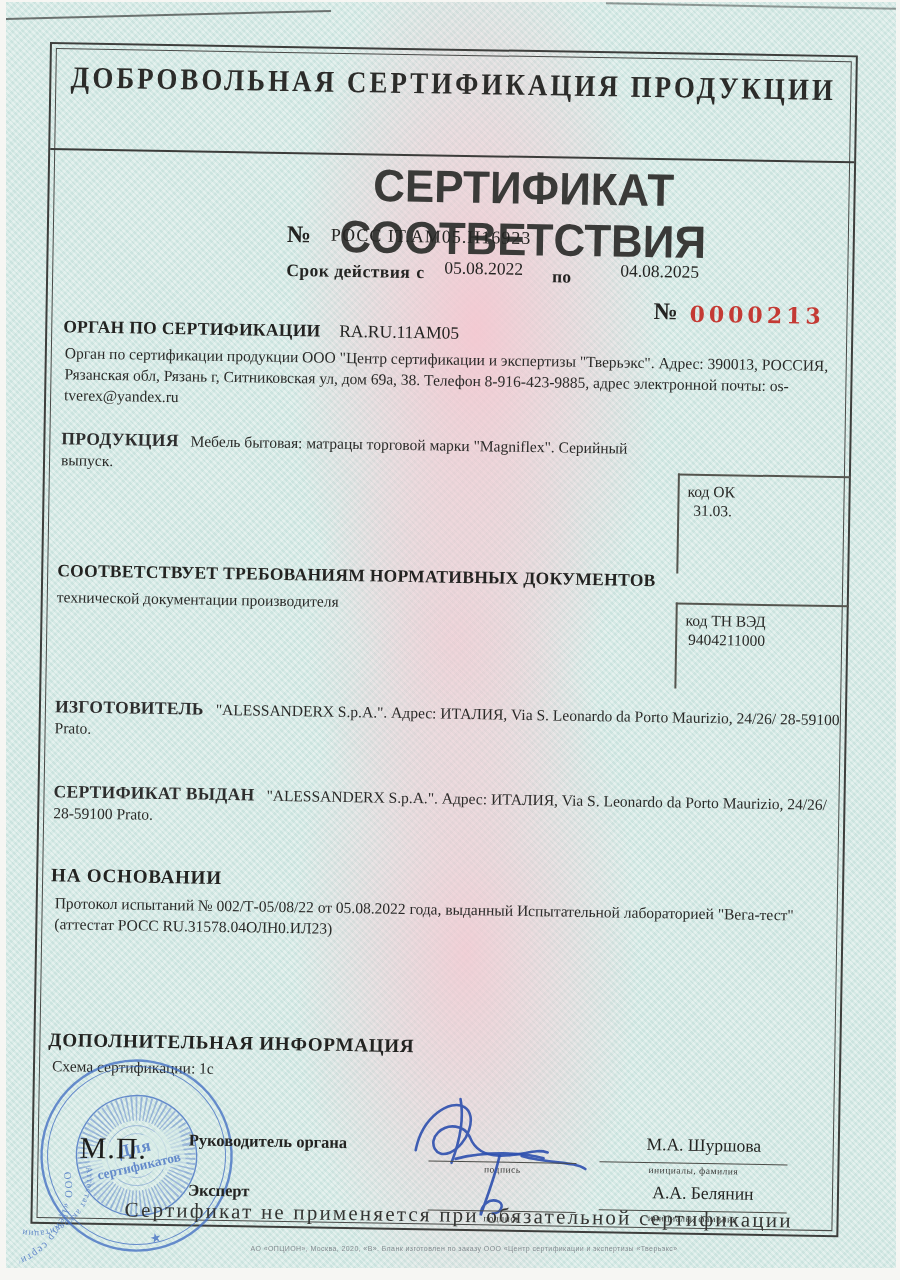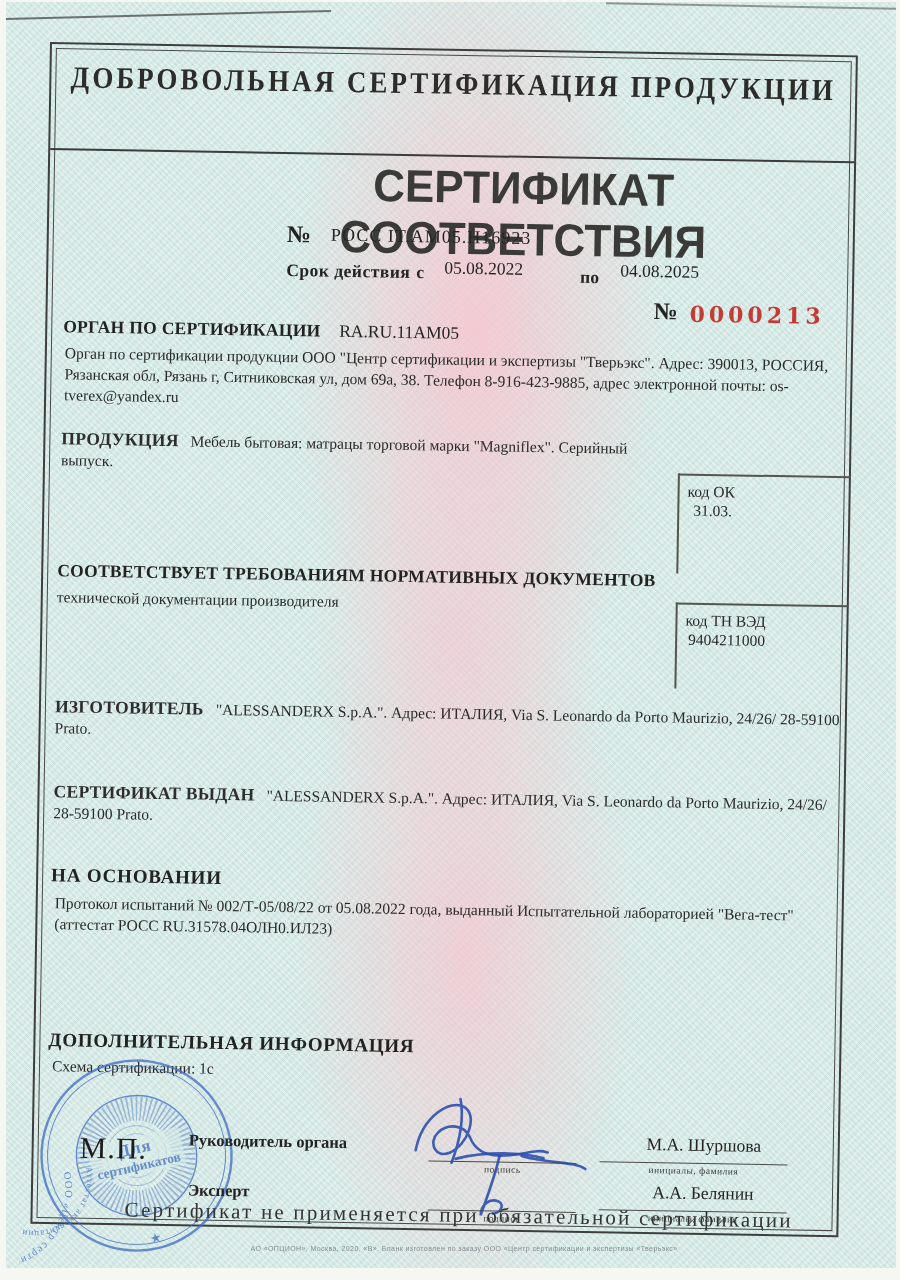--- a/index.html
+++ b/index.html
@@ -92,21 +92,21 @@
     <div class="abs program-header">ДОБРОВОЛЬНАЯ СЕРТИФИКАЦИЯ ПРОДУКЦИИ</div>
     <div class="abs divider"></div>
     <div class="abs cert-title">СЕРТИФИКАТ СООТВЕТСТВИЯ</div>
 
     <span class="abs no-sign bold" style="left:238px;top:173px;">№</span>
     <span class="abs cert-no-value" style="left:282px;top:176px;">РОСС IT.АМ05.Н16923</span>
 
     <span class="abs val bold" style="left:238px;top:212px;letter-spacing:.5px;">Срок действия</span>
     <span class="abs val bold" style="left:368px;top:212px;">с</span>
     <span class="abs val" style="left:396px;top:207px;">05.08.2022</span>
-    <span class="abs val bold" style="left:532px;top:214px;font-family:Liberation Serif, serif;">по</span>
+    <span class="abs val bold" style="left:504px;top:214px;font-family:Liberation Serif, serif;">по</span>
     <span class="abs val" style="left:572px;top:207px;">04.08.2025</span>
 
     <span class="abs no-sign bold" style="left:606px;top:244px;">№</span>
     <span class="abs serial-red" style="left:642px;top:246px;">0000213</span>
 
     <span class="abs sec-label" style="left:16px;top:272px;">ОРГАН ПО СЕРТИФИКАЦИИ</span>
     <span class="abs val" style="left:292px;top:272px;">RA.RU.11АМ05</span>
     <div class="abs body-text" style="left:18px;top:299px;width:778px;">Орган по сертификации продукции ООО "Центр сертификации и экспертизы "Тверьэкс". Адрес: 390013, РОССИЯ, Рязанская обл, Рязань г, Ситниковская ул, дом 69а, 38. Телефон 8-916-423-9885, адрес электронной почты: os-tverex@yandex.ru</div>
 
     <p class="abs" style="left:16px;top:384px;width:585px;">

